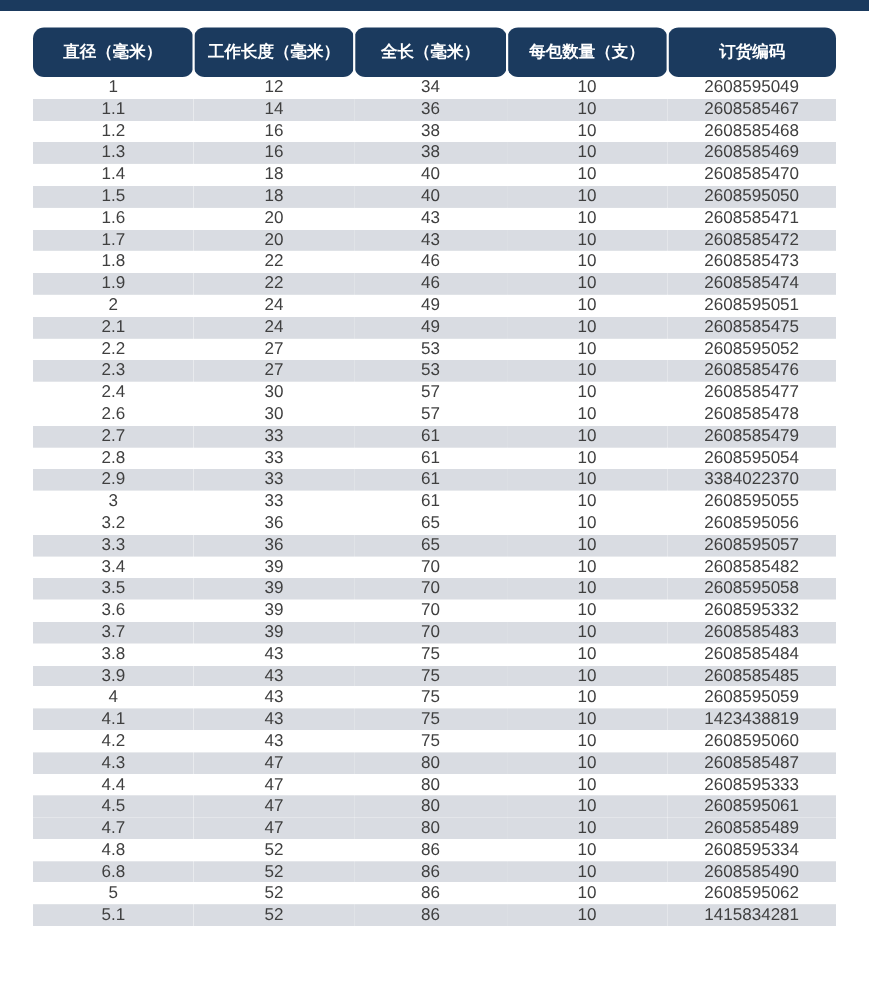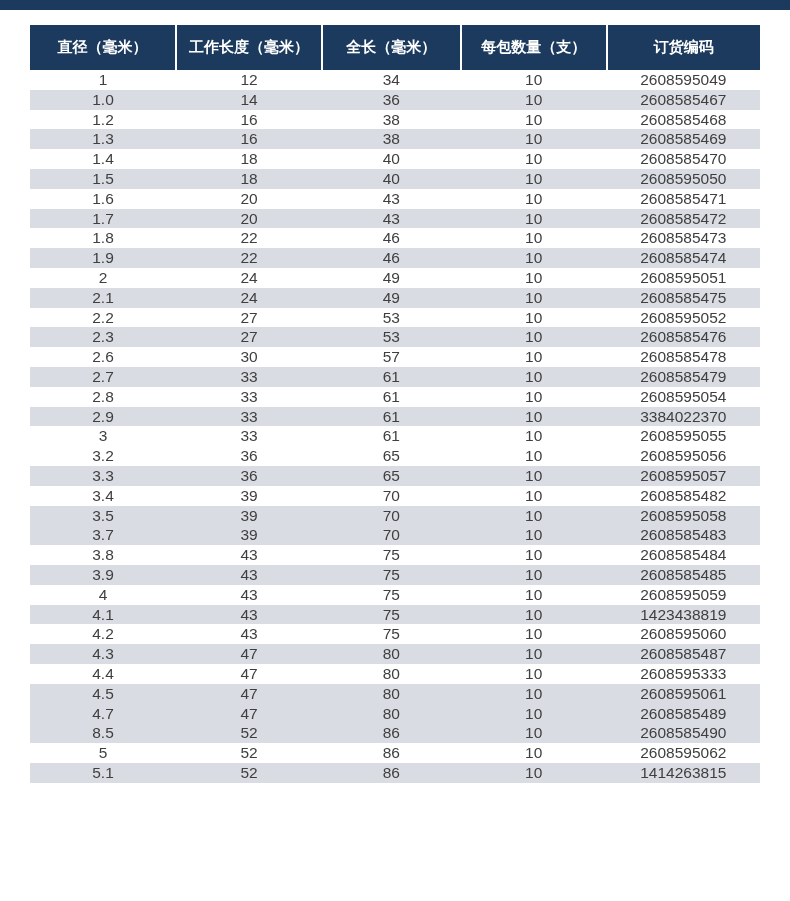--- a/index.html
+++ b/index.html
@@ -26,20 +26,21 @@
   thead th {
     background: #1b3a5e;
     color: #ffffff;
     font-size: 15px;
     font-weight: bold;
     text-align: center;
     vertical-align: middle;
     height: 45px;
     padding: 0 4px;
     border-left: 2px solid #ffffff;
+    border-radius: 10px;
   }
   thead th:first-child {
     border-left: none;
   }
   tbody td {
     text-align: center;
     vertical-align: middle;
     font-size: 15.5px;
     color: #3f3f3f;
     height: 19.8px;
@@ -77,21 +78,21 @@
     </thead>
     <tbody>
         <tr>
           <td>1</td>
           <td>12</td>
           <td>34</td>
           <td>10</td>
           <td>2608595049</td>
         </tr>
         <tr class="alt">
-          <td>1.0</td>
+          <td>1.1</td>
           <td>14</td>
           <td>36</td>
           <td>10</td>
           <td>2608585467</td>
         </tr>
         <tr>
           <td>1.2</td>
           <td>16</td>
           <td>38</td>
           <td>10</td>
@@ -168,20 +169,27 @@
           <td>2608595052</td>
         </tr>
         <tr class="alt">
           <td>2.3</td>
           <td>27</td>
           <td>53</td>
           <td>10</td>
           <td>2608585476</td>
         </tr>
         <tr>
+          <td>2.4</td>
+          <td>30</td>
+          <td>57</td>
+          <td>10</td>
+          <td>2608585477</td>
+        </tr>
+        <tr>
           <td>2.6</td>
           <td>30</td>
           <td>57</td>
           <td>10</td>
           <td>2608585478</td>
         </tr>
         <tr class="alt">
           <td>2.7</td>
           <td>33</td>
           <td>61</td>
@@ -230,20 +238,27 @@
           <td>10</td>
           <td>2608585482</td>
         </tr>
         <tr class="alt">
           <td>3.5</td>
           <td>39</td>
           <td>70</td>
           <td>10</td>
           <td>2608595058</td>
         </tr>
+        <tr>
+          <td>3.6</td>
+          <td>39</td>
+          <td>70</td>
+          <td>10</td>
+          <td>2608595332</td>
+        </tr>
         <tr class="alt">
           <td>3.7</td>
           <td>39</td>
           <td>70</td>
           <td>10</td>
           <td>2608585483</td>
         </tr>
         <tr>
           <td>3.8</td>
           <td>43</td>
@@ -300,36 +315,43 @@
           <td>10</td>
           <td>2608595061</td>
         </tr>
         <tr class="alt">
           <td>4.7</td>
           <td>47</td>
           <td>80</td>
           <td>10</td>
           <td>2608585489</td>
         </tr>
-        <tr class="alt">
-          <td>8.5</td>
+        <tr>
+          <td>4.8</td>
+          <td>52</td>
+          <td>86</td>
+          <td>10</td>
+          <td>2608595334</td>
+        </tr>
+        <tr class="alt">
+          <td>6.8</td>
           <td>52</td>
           <td>86</td>
           <td>10</td>
           <td>2608585490</td>
         </tr>
         <tr>
           <td>5</td>
           <td>52</td>
           <td>86</td>
           <td>10</td>
           <td>2608595062</td>
         </tr>
         <tr class="alt">
           <td>5.1</td>
           <td>52</td>
           <td>86</td>
           <td>10</td>
-          <td>1414263815</td>
+          <td>1415834281</td>
         </tr>
       </tbody>
   </table>
 </div>
 
 </body></html>

